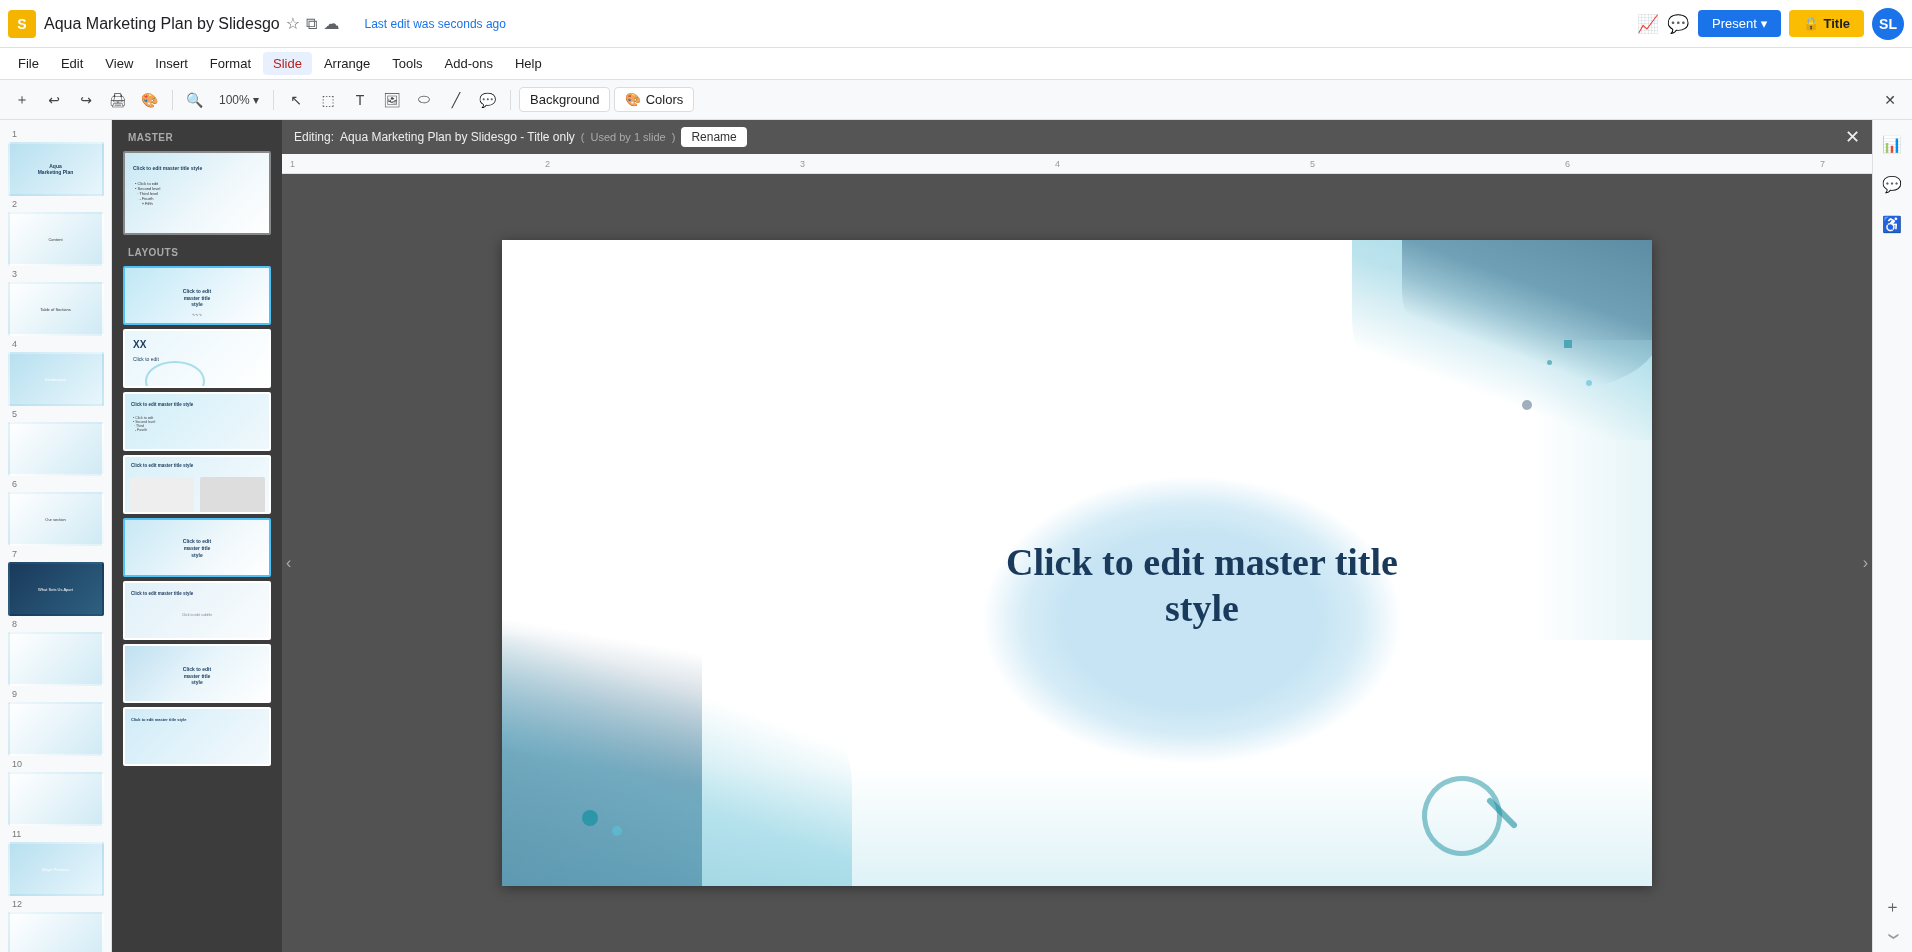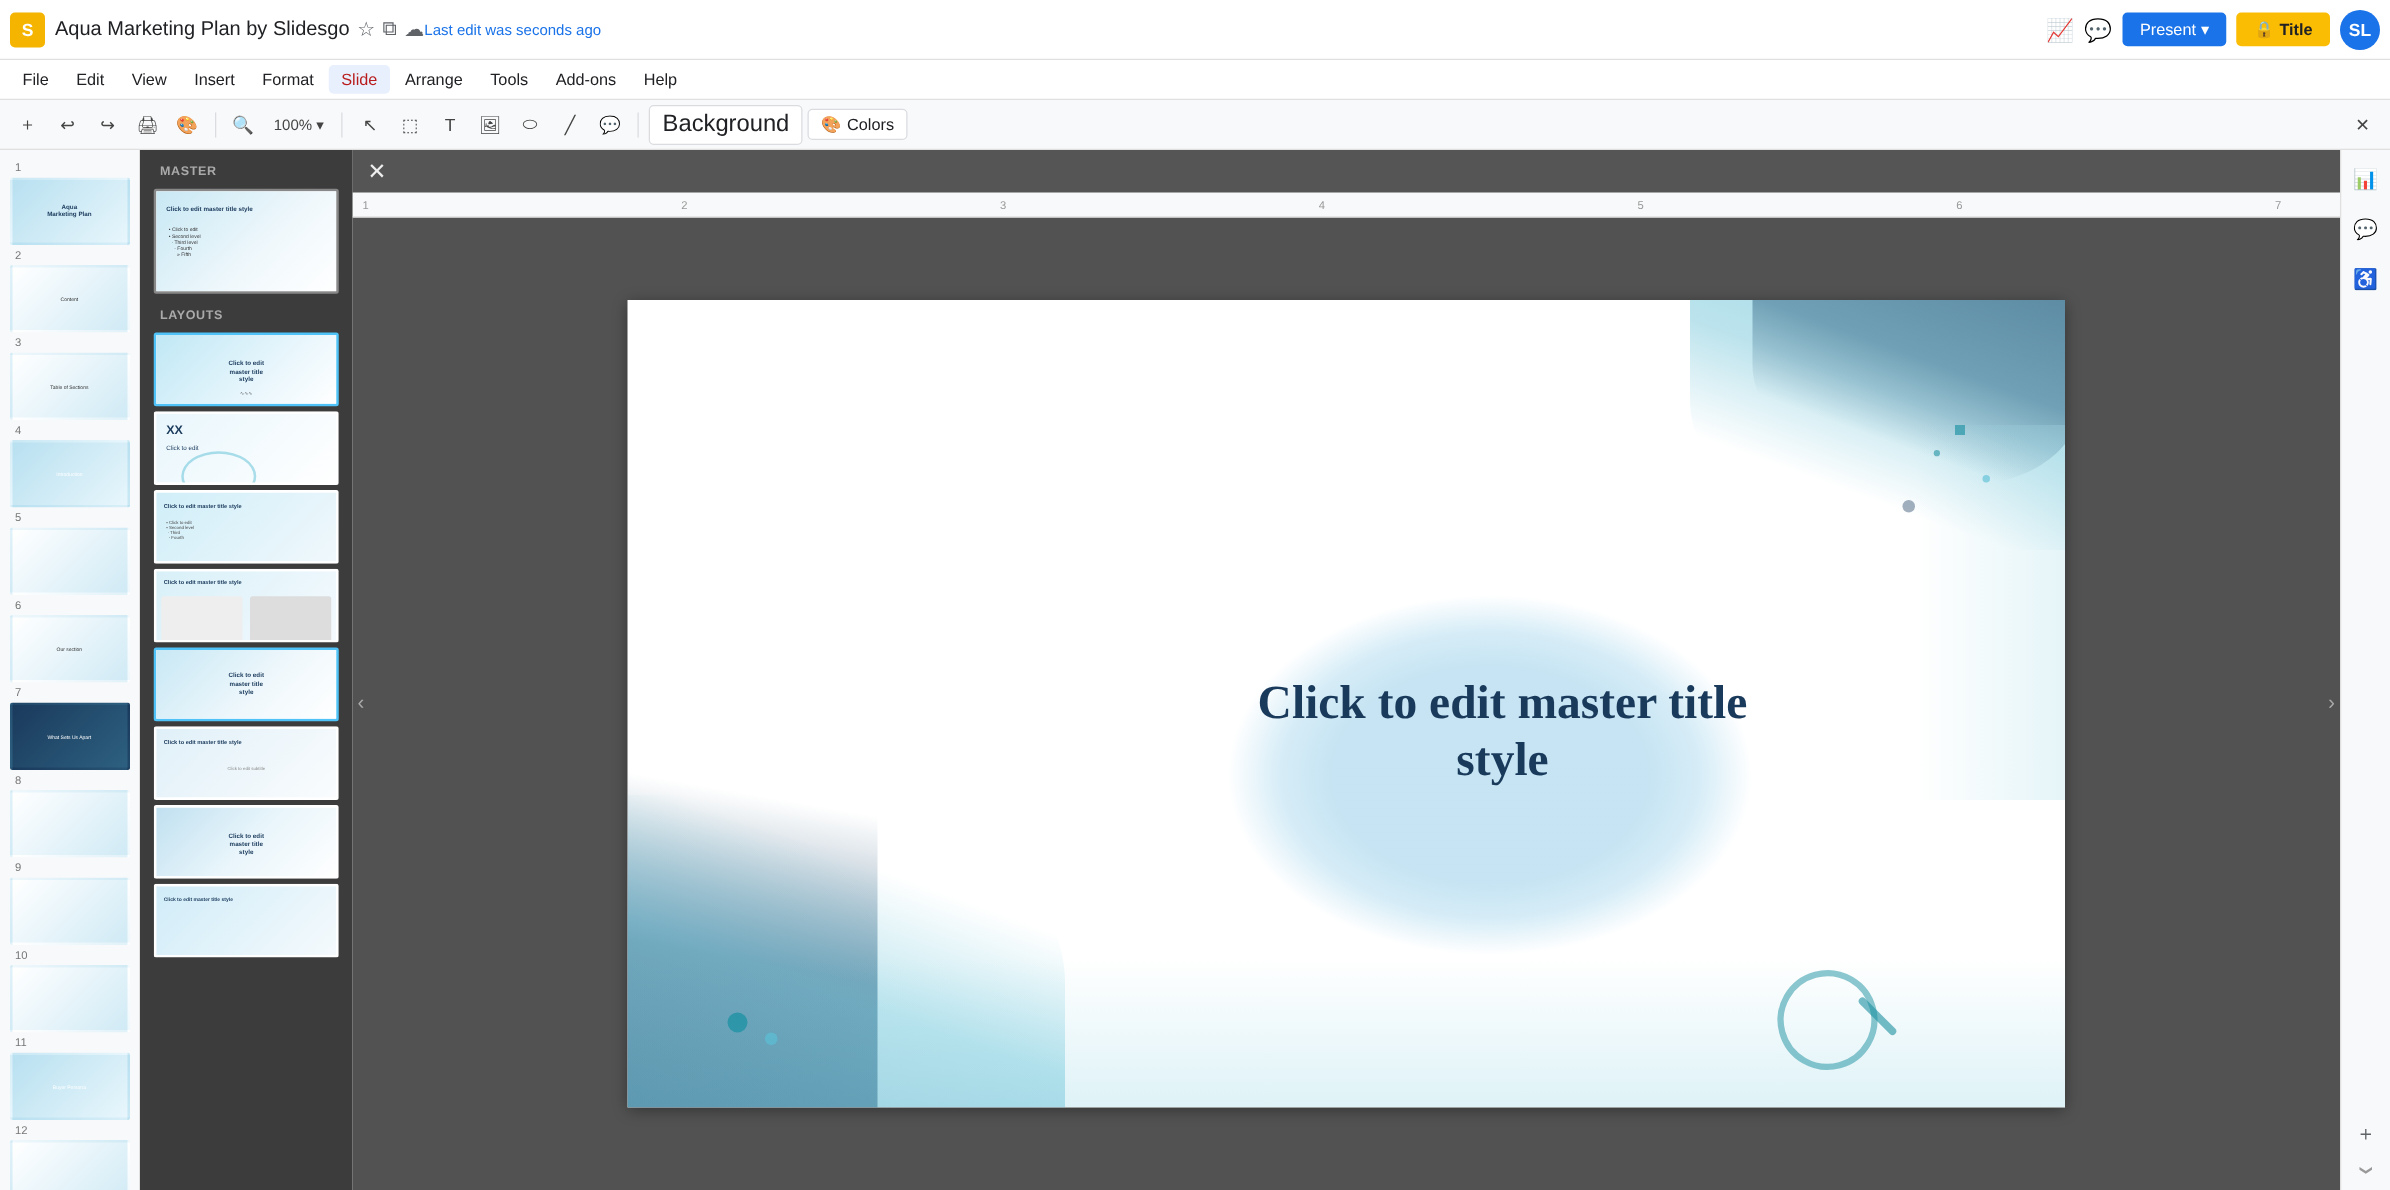--- a/index.html
+++ b/index.html
@@ -21,21 +21,21 @@
       display: flex; align-items: center; justify-content: center;
       color: white; font-weight: bold; font-size: 14px;
       margin-right: 8px; flex-shrink: 0;
     }
     .doc-title {
       font-size: 16px; color: #202124; font-weight: 400; margin-right: 6px;
     }
     .title-icons { display: flex; gap: 6px; align-items: center; color: #5f6368; font-size: 16px; }
     .title-icons span { cursor: pointer; }
     .last-edit {
-      font-size: 12px; color: #1a73e8; margin-left: 0; text-decoration: none;
+      font-size: 12px; color: #1a73e8; margin-left: 25px; text-decoration: none;
     }
     .top-right { margin-left: auto; display: flex; align-items: center; gap: 8px; }
     .btn-present {
       background: #1a73e8; color: white; border: none; padding: 6px 14px;
       border-radius: 4px; font-size: 13px; cursor: pointer; display: flex; align-items: center; gap: 4px;
     }
     .btn-share {
       background: #fbbc04; color: #202124; border: none; padding: 6px 14px;
       border-radius: 4px; font-size: 13px; cursor: pointer; font-weight: 600;
       display: flex; align-items: center; gap: 4px;
@@ -66,21 +66,21 @@
     }
     .tb-btn {
       width: 28px; height: 28px; display: flex; align-items: center; justify-content: center;
       cursor: pointer; border-radius: 4px; color: #444; font-size: 14px;
       border: none; background: transparent;
     }
     .tb-divider { width: 1px; height: 20px; background: #dadce0; margin: 0 4px; }
     .tb-bg-btn {
       display: flex; align-items: center; gap: 4px;
       padding: 4px 10px; background: #fff; border: 1px solid #dadce0;
-      border-radius: 4px; cursor: pointer; font-size: 19px; color: #202124;
+      border-radius: 4px; cursor: pointer; font-size: 13px; color: #202124;
     }
     .tb-colors-btn {
       display: flex; align-items: center; gap: 4px;
       padding: 4px 10px; background: #fff; border: 1px solid #dadce0;
       border-radius: 4px; cursor: pointer; font-size: 13px; color: #202124;
     }
 
     
     .main-layout {
       display: flex; height: calc(952px - 48px - 32px - 40px);
@@ -442,20 +442,28 @@
     <div class="layout-thumb">
       <div style="width:100%;height:100%;background:linear-gradient(135deg,#d0ecf8 0%,#f5fafd 100%);position:relative;">
         <div style="position:absolute;top:8px;left:6px;font-size:4px;font-weight:bold;color:#1a3a5c;">Click to edit master title style</div>
       </div>
     </div>
   </div>
 
   <div class="canvas-area">
 
     <div class="editing-header">
+      <div class="editing-header-left">
+        <span class="editing-tag">Editing:</span>
+        <span style="font-weight:500;">Aqua Marketing Plan by Slidesgo - Title only</span>
+        <span class="used-by">(</span>
+        <span class="used-by">Used by 1 slide</span>
+        <span class="used-by">)</span>
+        <button class="rename-btn">Rename</button>
+      </div>
       <button class="close-btn">✕</button>
     </div>
 
     <div class="ruler">
       <span style="font-size:9px;color:#999;letter-spacing:48px;">1&nbsp;&nbsp;&nbsp;&nbsp;2&nbsp;&nbsp;&nbsp;&nbsp;3&nbsp;&nbsp;&nbsp;&nbsp;4&nbsp;&nbsp;&nbsp;&nbsp;5&nbsp;&nbsp;&nbsp;&nbsp;6&nbsp;&nbsp;&nbsp;&nbsp;7&nbsp;&nbsp;&nbsp;&nbsp;8&nbsp;&nbsp;&nbsp;&nbsp;9</span>
     </div>
 
     <div class="canvas-scroll">
       <div class="slide-canvas">
 

